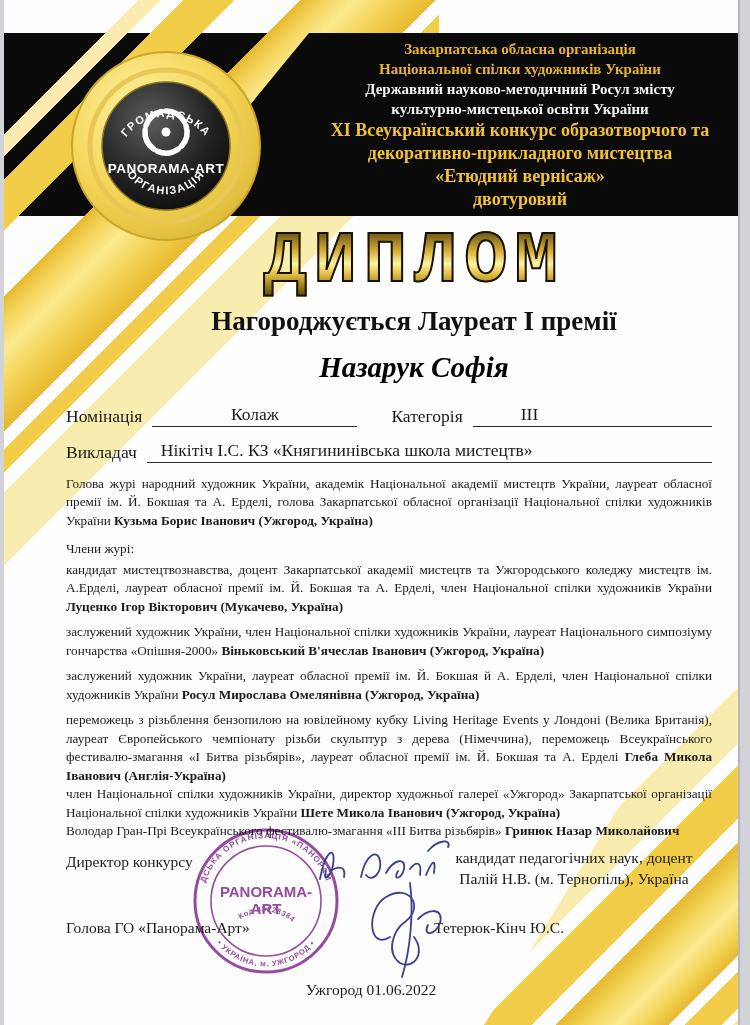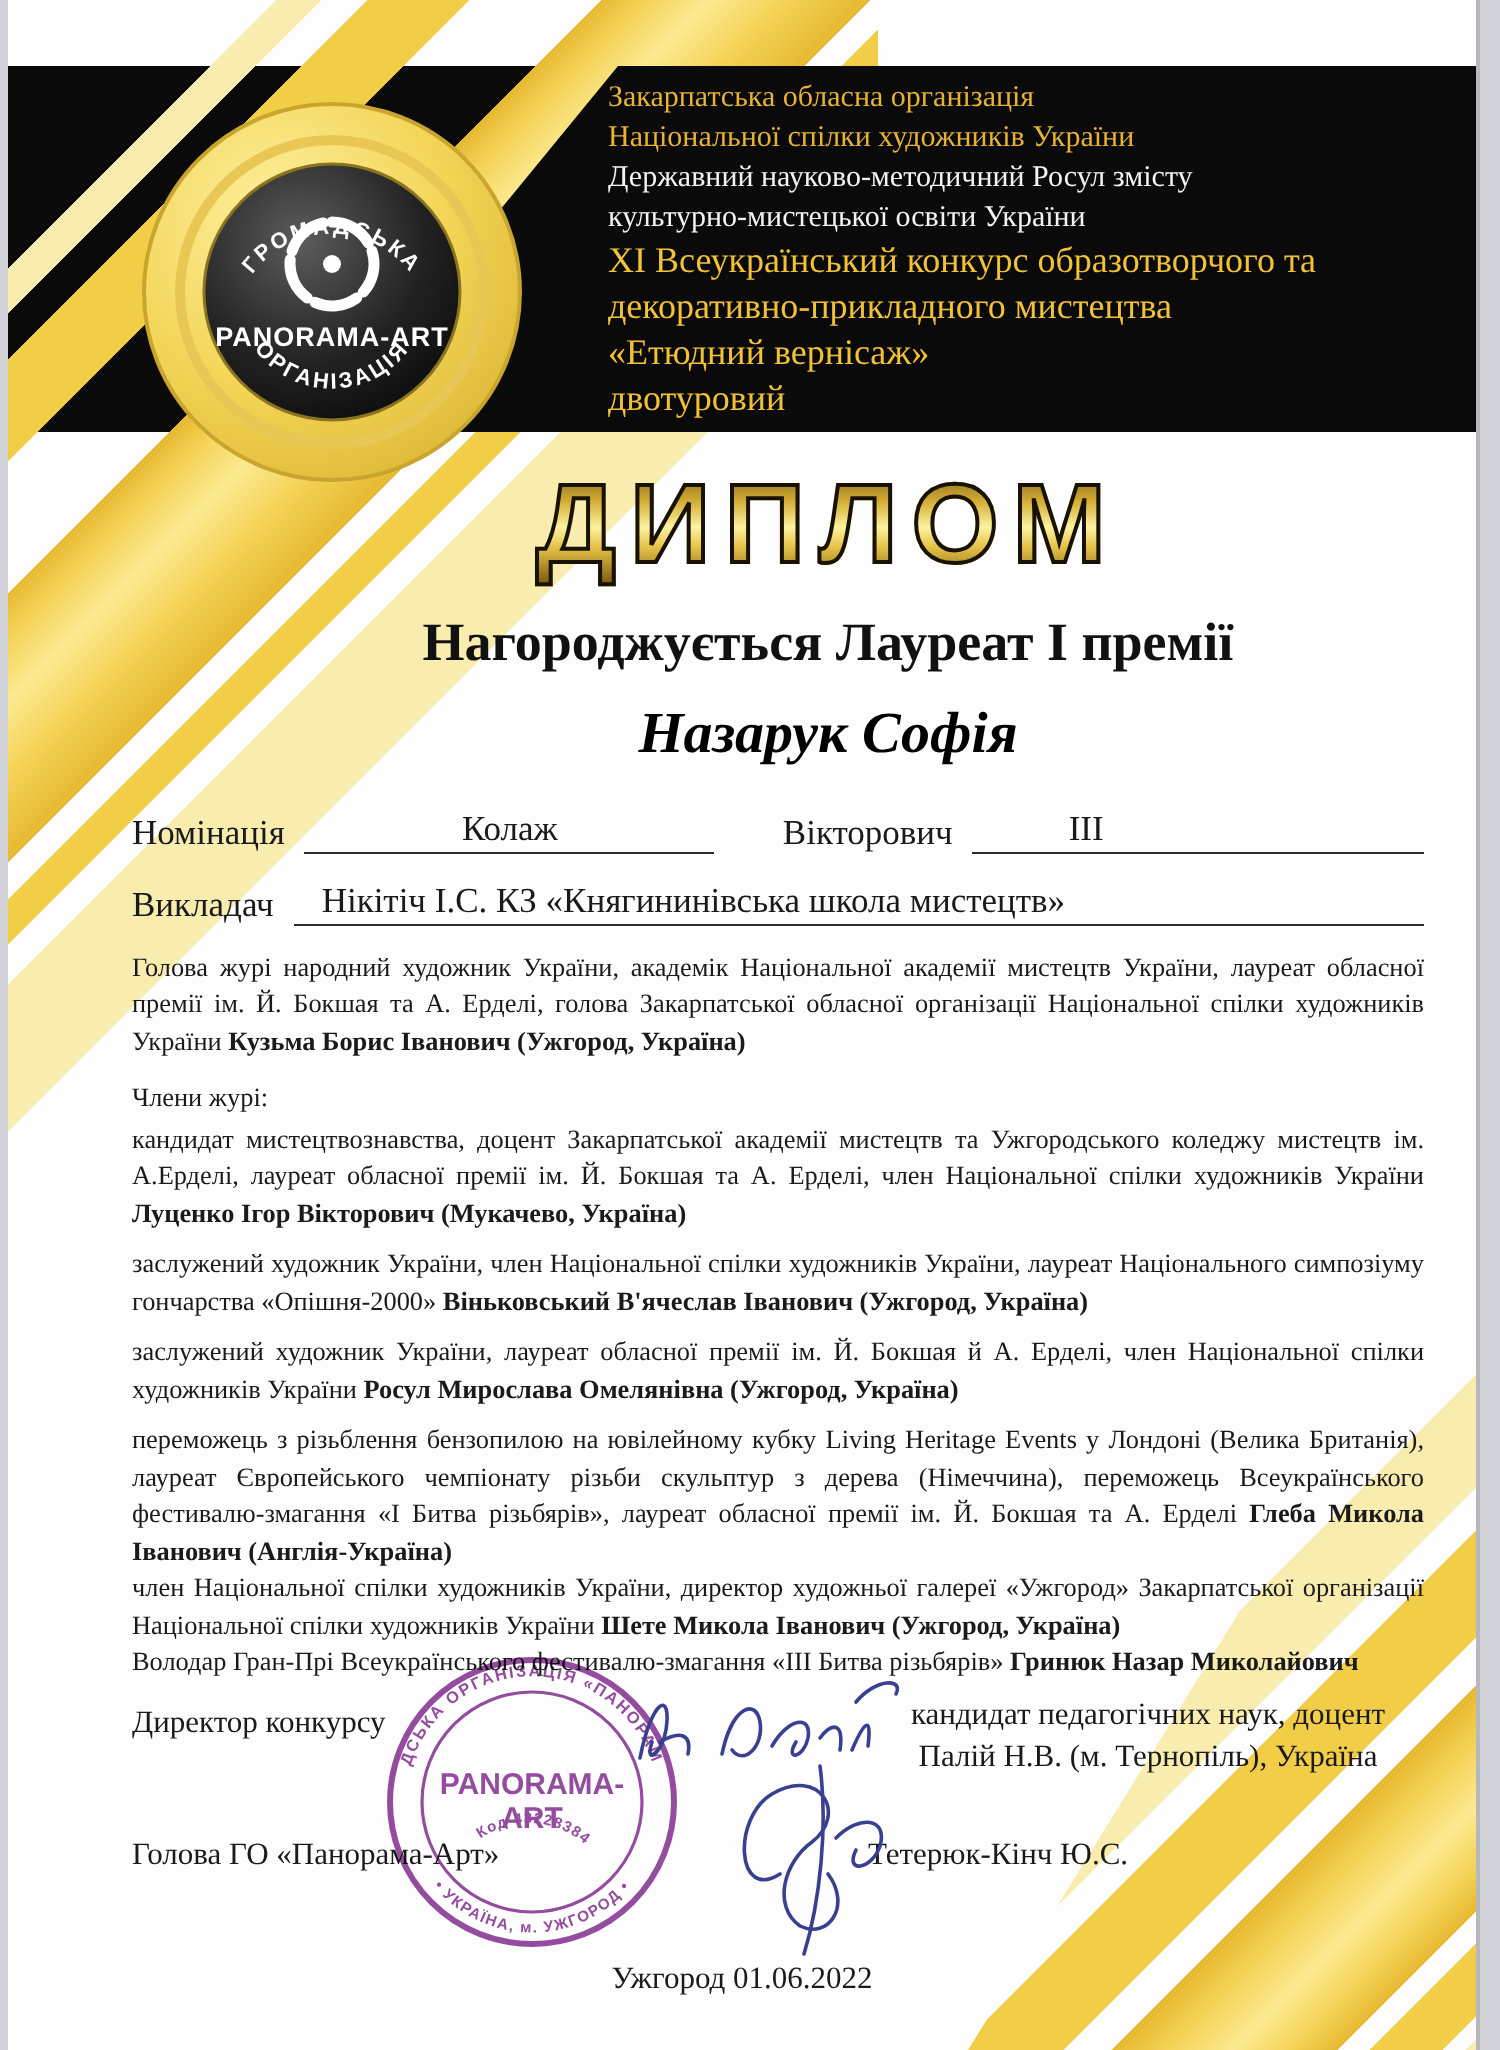--- a/index.html
+++ b/index.html
@@ -37,29 +37,29 @@
       transparent 1195px 1206px,
       #f2cd48 1206px 1232px,
       transparent 1232px 1240px,
       #f8ecae 1240px 1300px);
     clip-path:polygon(734px 615px,734px 1025px,480px 1025px);}
 
   
   .badge{position:absolute;left:64px;top:48px;z-index:4;}
 
   
-  .hdr{position:absolute;left:300px;top:39px;width:432px;z-index:4;text-align:left;font-weight:normal;}
+  .hdr{position:absolute;left:300px;top:39px;width:432px;z-index:4;text-align:center;font-weight:bold;}
   .hdr .g1{color:#e8b233;font-size:15px;line-height:20px;}
   .hdr .w1{color:#f4f4f4;font-size:15px;line-height:20px;}
   .hdr .g2{color:#f1c136;font-size:18px;line-height:23px;}
 
   
   .content{position:absolute;left:0;top:216px;width:734px;z-index:5;}
   .center-col{margin:0 10px 0 96px;text-align:center;}
-  .diplom{margin-top:6px;font-family:Liberation Sans, sans-serif;font-weight:bold;font-size:56px;line-height:80px;
+  .diplom{margin-top:6px;font-family:Liberation Mono, monospace;font-weight:bold;font-size:72px;line-height:80px;
     letter-spacing:7px;
     background:linear-gradient(180deg,#2b2405 0%,#7a611a 16%,#d4ad35 36%,#fdf3a0 52%,#e7c44a 64%,#8a6a14 84%,#3a2c06 100%);
     -webkit-background-clip:text;background-clip:text;color:#c79c28;-webkit-text-fill-color:transparent;
     -webkit-text-stroke:2px #171203;text-shadow:none;}
   .award{margin-top:4px;font-size:27px;font-weight:bold;color:#111;}
   .recipient{margin-top:14px;font-size:29px;font-weight:bold;font-style:italic;color:#000000;}
 
   .fields{margin:20px 26px 0 62px;font-size:17.5px;}
   .frow{display:flex;align-items:flex-end;margin-top:13px;}
   .flabel{white-space:nowrap;padding-right:10px;}
@@ -145,21 +145,21 @@
       <div class="center-col">
         <div class="diplom">ДИПЛОМ</div>
         <div class="award">Нагороджується Лауреат І премії</div>
         <div class="recipient">Назарук Софія</div>
       </div>
 
       <div class="fields">
         <div class="frow">
           <span class="flabel">Номінація</span>
           <span class="fline v-center" style="width:205px;">Колаж</span>
-          <span class="flabel" style="margin-left:34px;">Вікторович</span>
+          <span class="flabel" style="margin-left:34px;">Категорія</span>
           <span class="fline fill" style="padding-left:48px;">ІІІ</span>
         </div>
         <div class="frow">
           <span class="flabel">Викладач</span>
           <span class="fline fill" style="padding-left:14px;">Нікітіч І.С.  КЗ «Княгининівська школа мистецтв»</span>
         </div>
       </div>
 
       <div class="jury">
         <p class="afterhead"><span>Голова журі  народний художник України, академік Національної академії мистецтв України, лауреат обласної премії ім. Й. Бокшая та А. Ерделі, голова Закарпатської обласної організації Національної спілки художників України </span><b>Кузьма Борис Іванович (Ужгород, Україна)</b></p>

